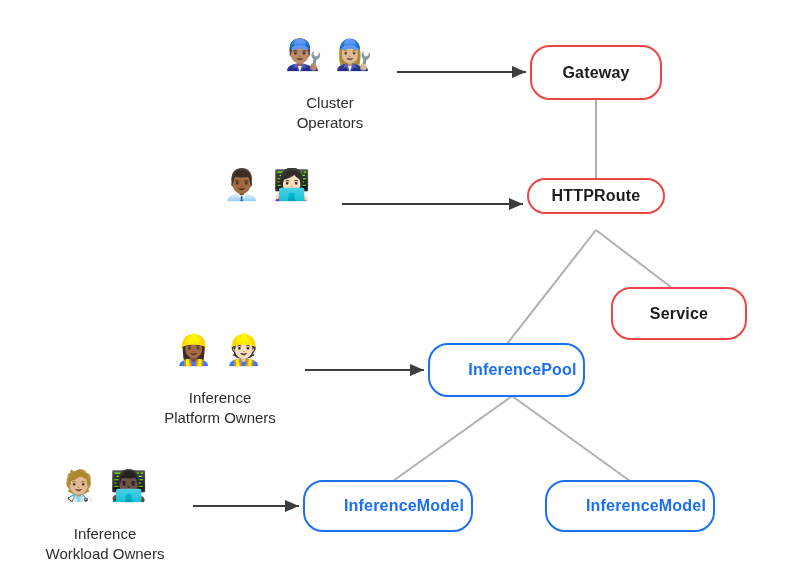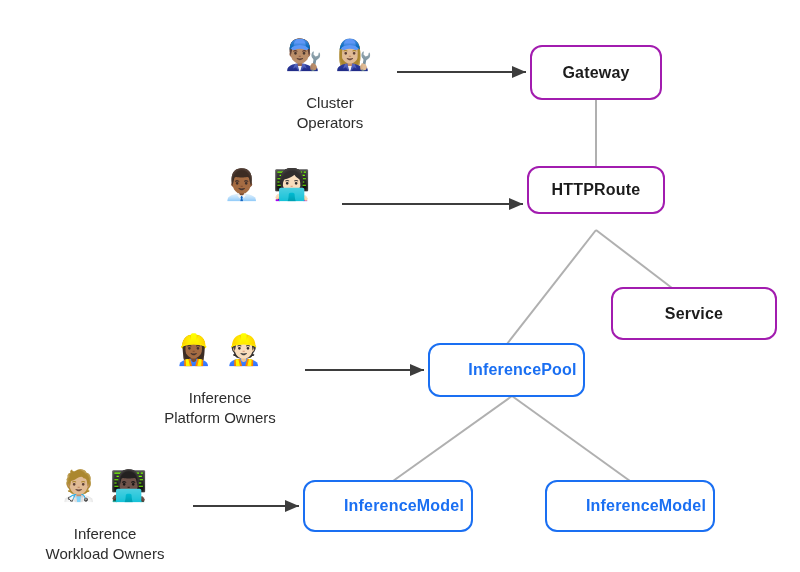--- a/index.html
+++ b/index.html
@@ -10,30 +10,30 @@
     font-family:"Liberation Sans",sans-serif;
     overflow:hidden;
   }
   svg.wires{position:absolute;left:0;top:0;pointer-events:none;}
 
   
   .node{
     position:absolute;
     display:flex;align-items:center;justify-content:center;
     background:#ffffff;
-    border:2px solid #a21caf;
-    border-radius:12px;
+    border:2px solid #ef4444;
+    border-radius:20px;
     font-size:16px;font-weight:700;color:#1c1c1c;
     letter-spacing:.2px;
     box-sizing:border-box;
   }
   .node.blue{border-color:#1a6ff2;color:#1a6ff2;padding-left:32px;}
   .n-gateway{left:530px;top:45px;width:132px;height:55px;}
-  .n-httproute{left:527px;top:166px;width:138px;height:48px;}
-  .n-service{left:611px;top:287px;width:166px;height:53px;}
+  .n-httproute{left:527px;top:178px;width:138px;height:36px;}
+  .n-service{left:611px;top:287px;width:136px;height:53px;}
   .n-inferencepool{left:428px;top:343px;width:157px;height:54px;}
   .n-inferencemodel-left{left:303px;top:480px;width:170px;height:52px;}
   .n-inferencemodel-right{left:545px;top:480px;width:170px;height:52px;}
 
   
   .persona{
     position:absolute;
     text-align:center;
   }
   .persona-emoji{

